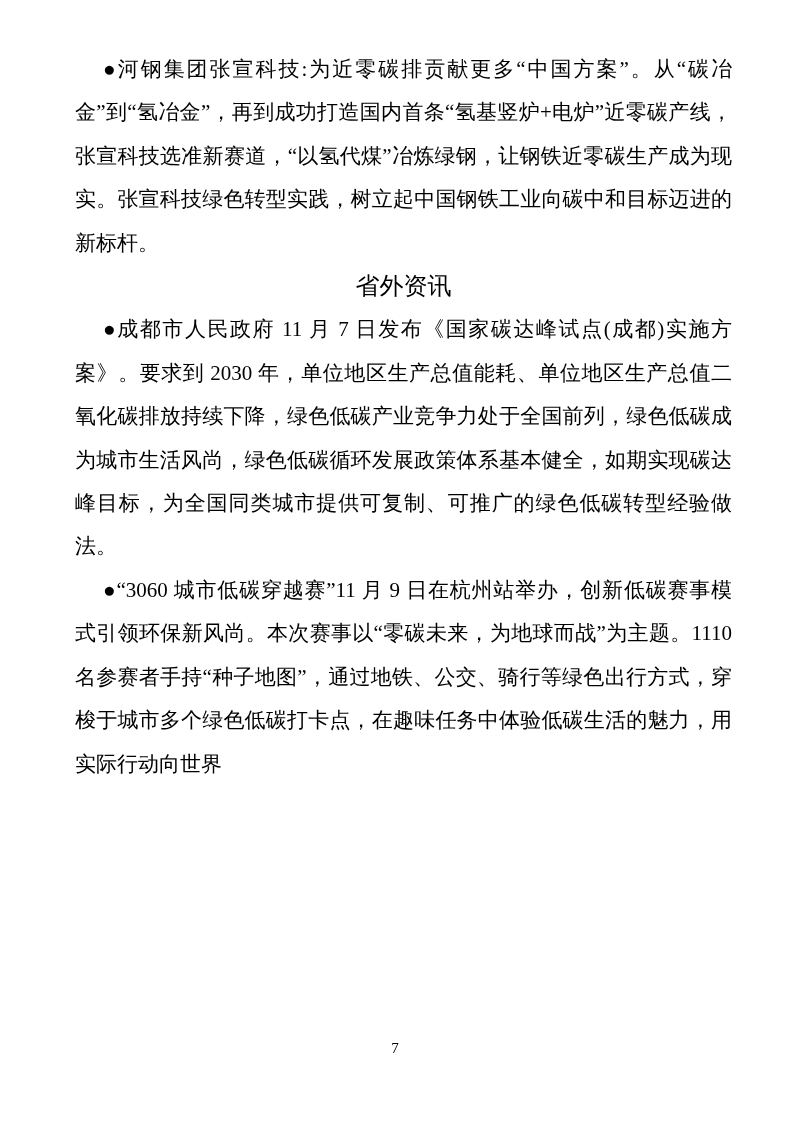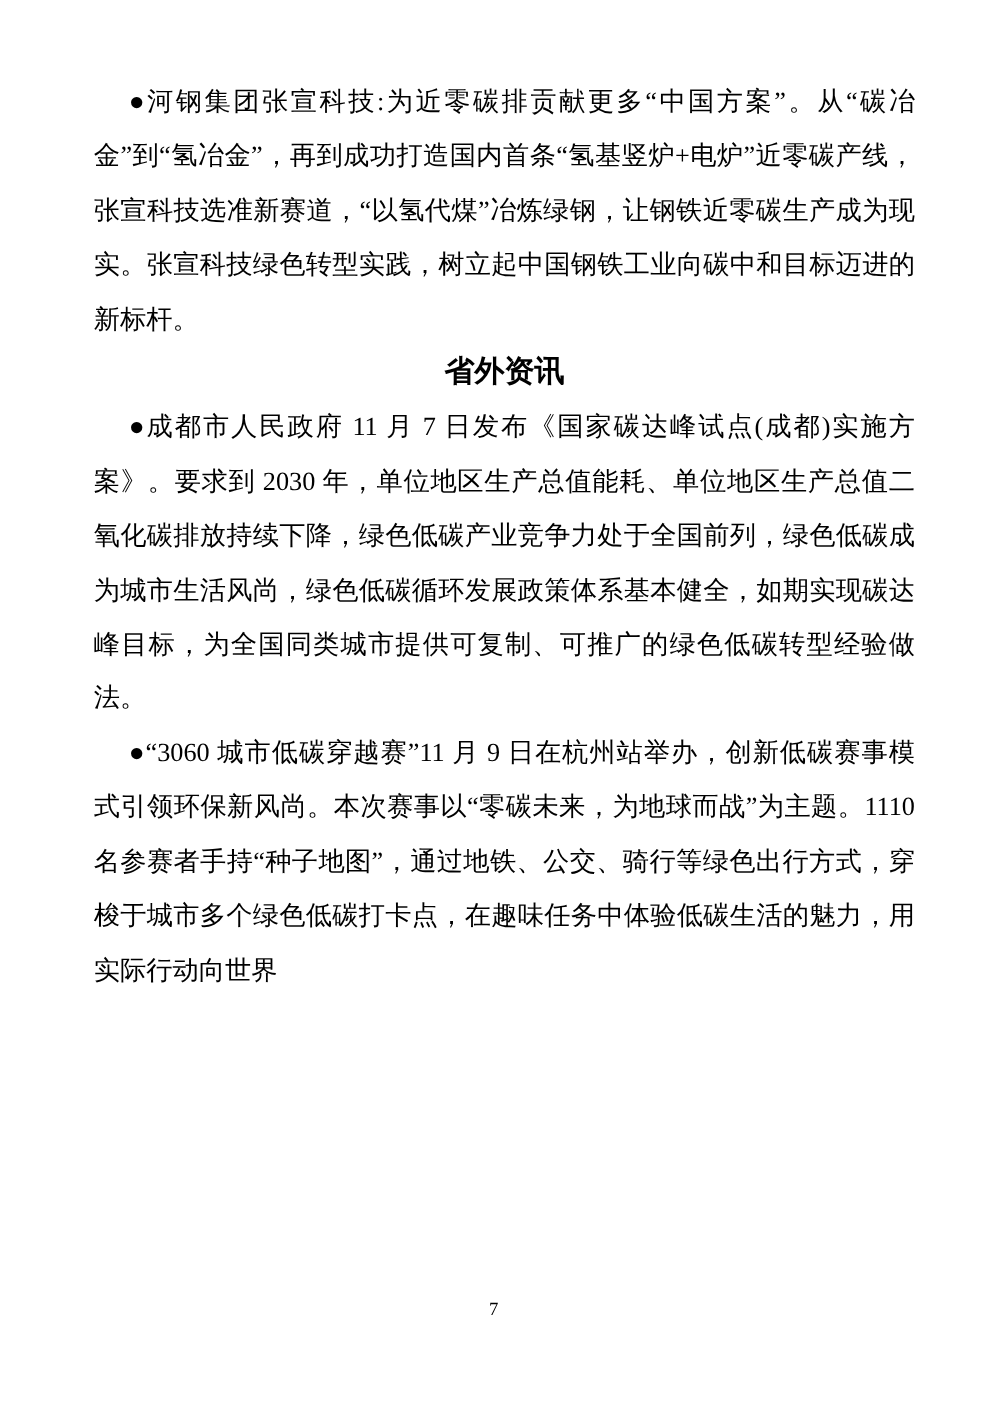--- a/index.html
+++ b/index.html
@@ -10,21 +10,21 @@
   body {
     width: 790px;
     height: 1121px;
     overflow: hidden;
   }
   .page {
     position: relative;
     width: 790px;
     height: 811px;
     box-sizing: border-box;
-    padding: 60px 58px 0 75px;
+    padding: 48px 58px 0 75px;
     background: #ffffff;
   }
   .content {
     width: 657px;
   }
   .para {
     margin: 0;
     font-family: "Liberation Serif", "DejaVu Serif", serif;
     font-size: 21px;
     line-height: 43.4px;
@@ -32,21 +32,21 @@
     text-align: justify;
     text-align-last: left;
     text-indent: 28px;
     word-break: break-all;
   }
   .heading {
     margin: 0;
     font-family: "Liberation Serif", "DejaVu Serif", serif;
     font-size: 24px;
     line-height: 43.4px;
-    font-weight: bold;
+    font-weight: normal;
     color: #000000;
     text-align: center;
     text-indent: 0;
   }
   .footer {
     position: absolute;
     left: 0;
     right: 0;
     top: 1038px;
     text-align: center;

